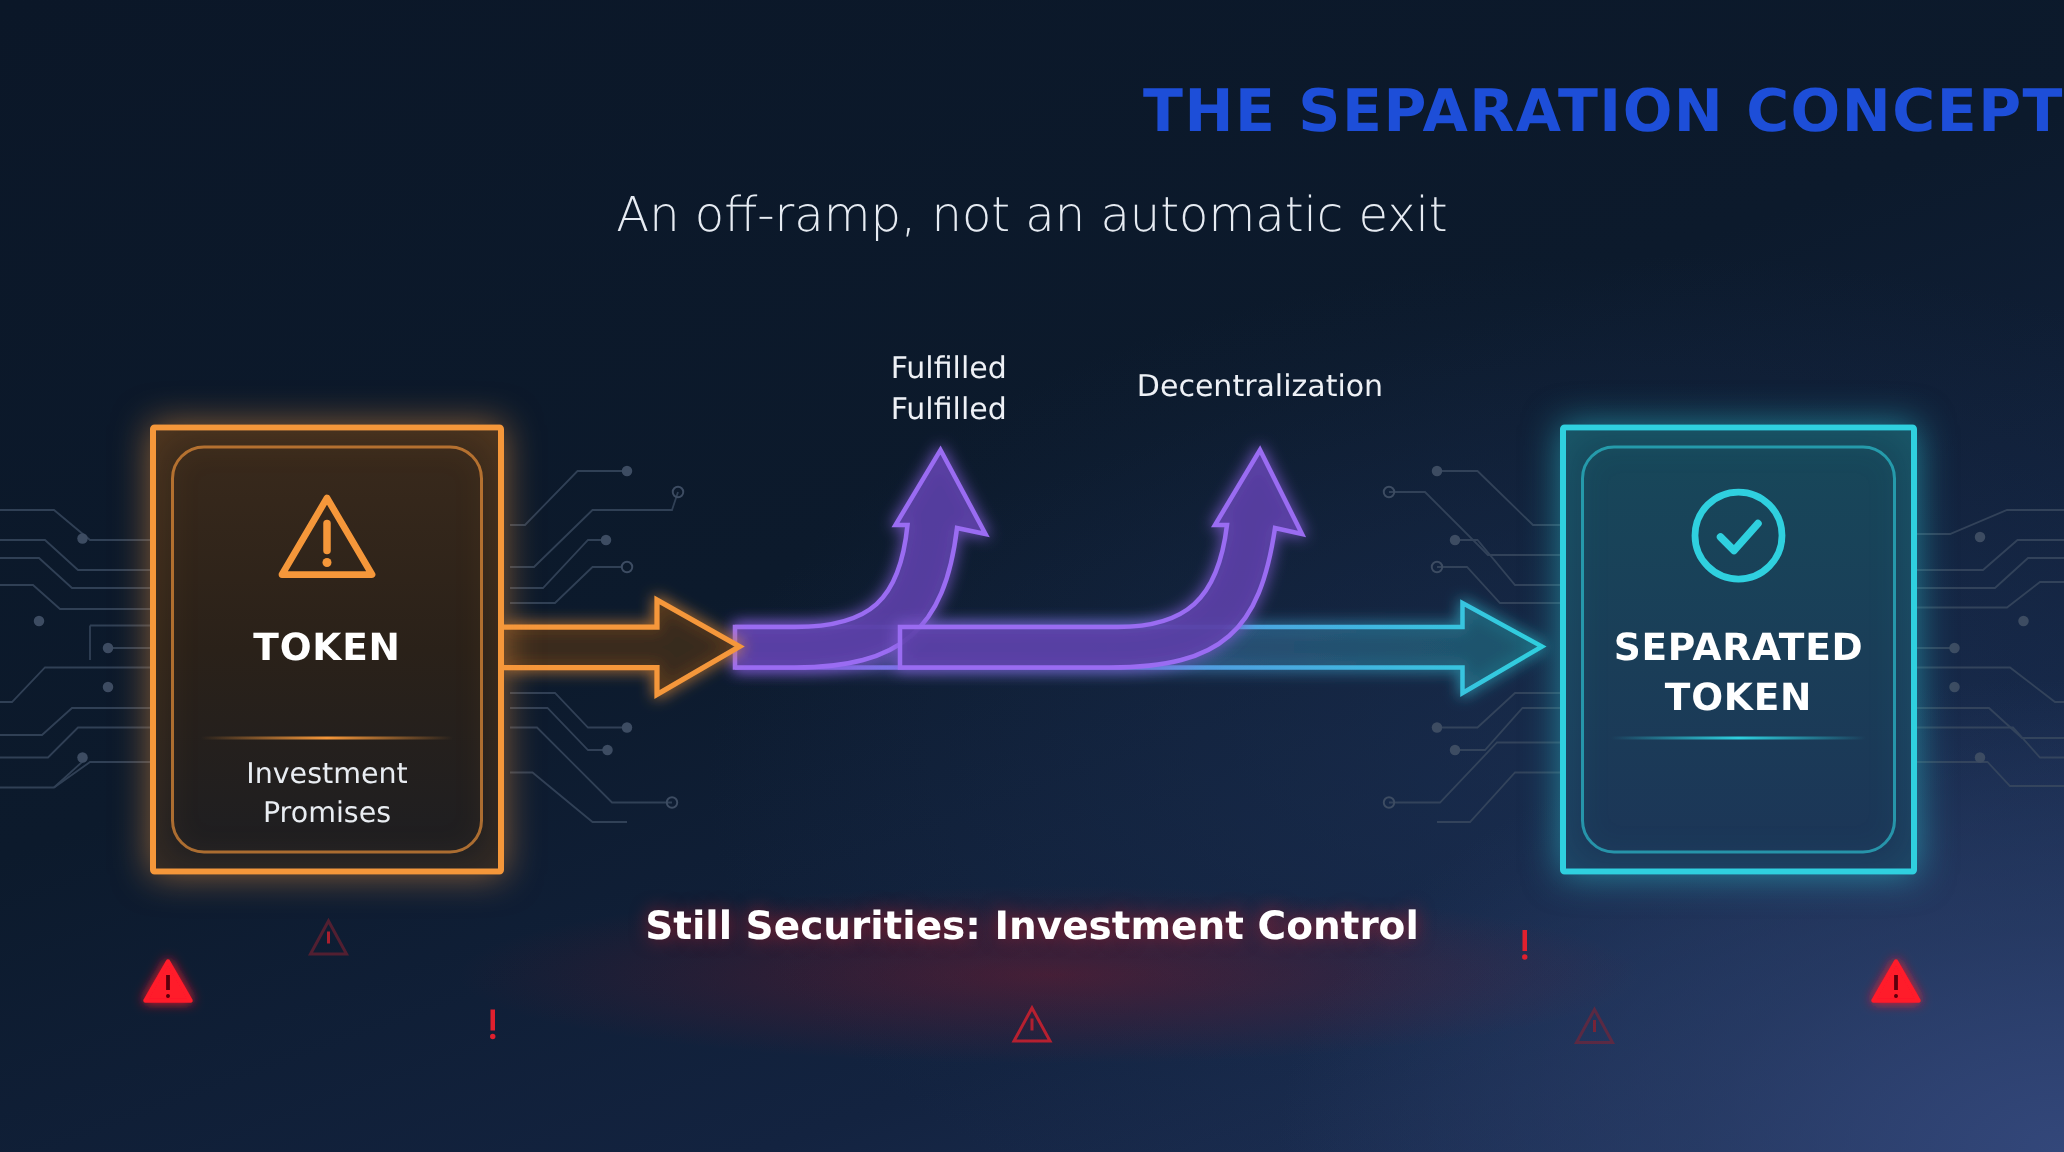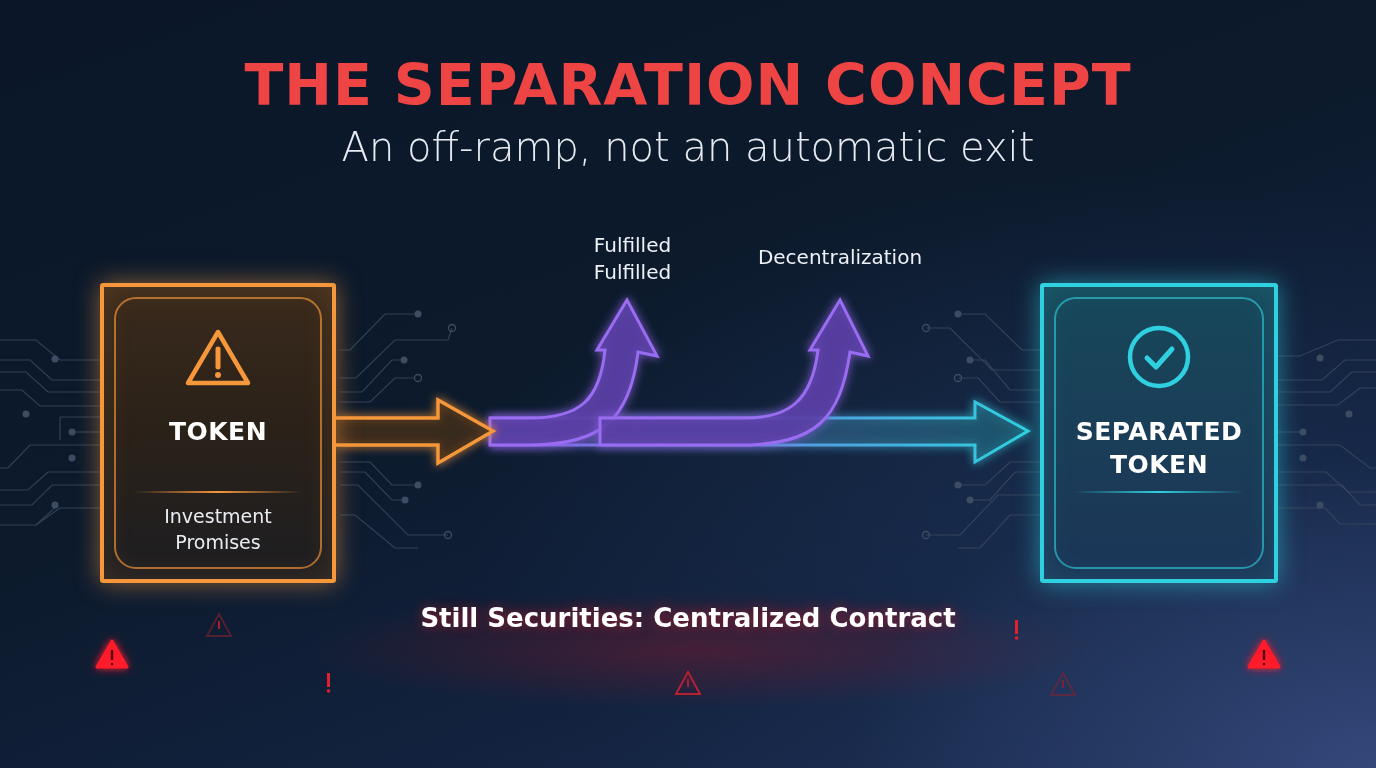--- a/index.html
+++ b/index.html
@@ -11,27 +11,27 @@
         radial-gradient(ellipse 700px 420px at 1376px 768px, #33477a 0%, rgba(45,65,110,0.6) 35%, rgba(20,32,58,0) 75%),
         radial-gradient(ellipse 900px 500px at 1100px 520px, rgba(30,52,90,0.55) 0%, rgba(12,24,42,0) 70%),
         linear-gradient(160deg, #0b1728 0%, #0c1a2c 45%, #132340 75%, #22355f 100%);
       color: #fff;
     }
     #stage { position: absolute; inset: 0; }
     svg.layer { position: absolute; left: 0; top: 0; }
 
     .title {
       position: absolute; left: 0; width: 1376px; top: 52px;
-      text-align: center; font-weight: bold; font-size: 57px;
-      letter-spacing: 1px; color: #ef4444;
+      text-align: right; font-weight: bold; font-size: 39px;
+      letter-spacing: 1px; color: #1d4ed8;
       font-family: "DejaVu Sans", sans-serif;
     }
     .subtitle {
       position: absolute; left: 0; width: 1376px; top: 124px;
-      text-align: center; font-size: 40px; color: #e6ebf2;
+      text-align: center; font-size: 32px; color: #e6ebf2;
       font-family: "DejaVu Sans", sans-serif; font-weight: 300;
     }
 
     .card {
       position: absolute; border-radius: 3px; border: 4px solid;
     }
     .card .inner {
       position: absolute; left: 10px; top: 10px; right: 10px; bottom: 10px;
       border-radius: 22px; border: 2px solid;
     }
@@ -236,21 +236,21 @@
       <path d="M22 35 L31 44 L47 26" fill="none" stroke="#2fd0df" stroke-width="5" stroke-linecap="round" stroke-linejoin="round"></path>
     </svg>
     <div class="card-heading">
       <div>SEPARATED</div>
       <div>TOKEN</div>
     </div>
     <div class="card-divider"></div>
   </div>
 
   <div class="red-glow"></div>
-  <div class="warning-text">Still Securities: Centralized Contract</div>
+  <div class="warning-text">Still Securities: Investment Control</div>
 
   <svg class="layer" width="1376" height="768">
     <defs>
       <filter id="redglow" x="-50%" y="-50%" width="200%" height="200%">
         <feGaussianBlur stdDeviation="4" result="b"></feGaussianBlur>
         <feMerge>
             <feMergeNode in="b"></feMergeNode>
             <feMergeNode in="SourceGraphic"></feMergeNode>
           </feMerge>
       </filter>

